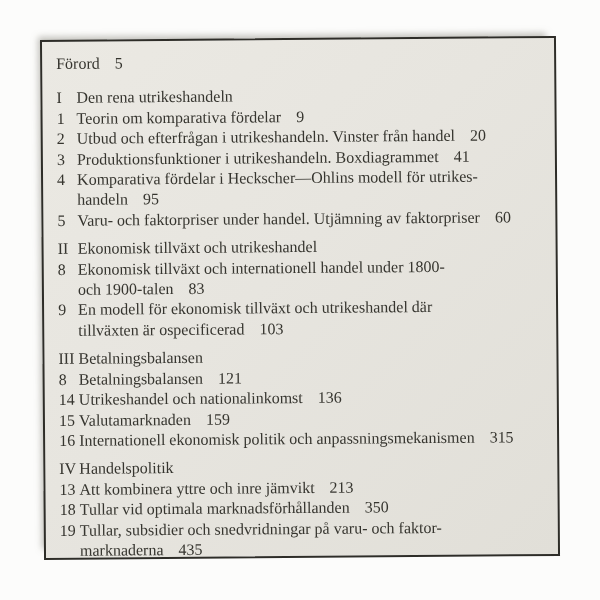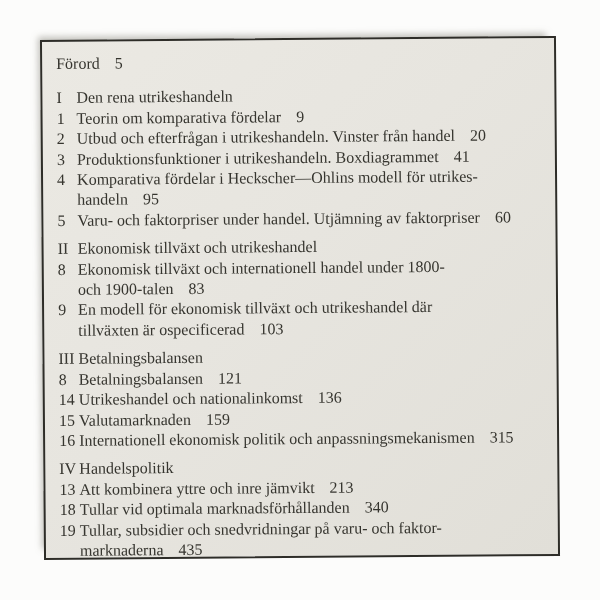--- a/index.html
+++ b/index.html
@@ -150,21 +150,21 @@
       <span class="t">Handelspolitik</span>
     </div>
     <div class="row">
       <span class="g">13</span>
       <span class="t">Att kombinera yttre och inre jämvikt</span>
       <span class="p">213</span>
     </div>
     <div class="row">
       <span class="g">18</span>
       <span class="t">Tullar vid optimala marknadsförhållanden</span>
-      <span class="p">340</span>
+      <span class="p">350</span>
     </div>
     <div class="row">
       <span class="g">19</span>
       <span class="t">Tullar, subsidier och snedvridningar på varu- och faktor-</span>
     </div>
     <div class="row">
       <span class="g"></span>
       <span class="t">marknaderna</span>
       <span class="p">435</span>
     </div>

